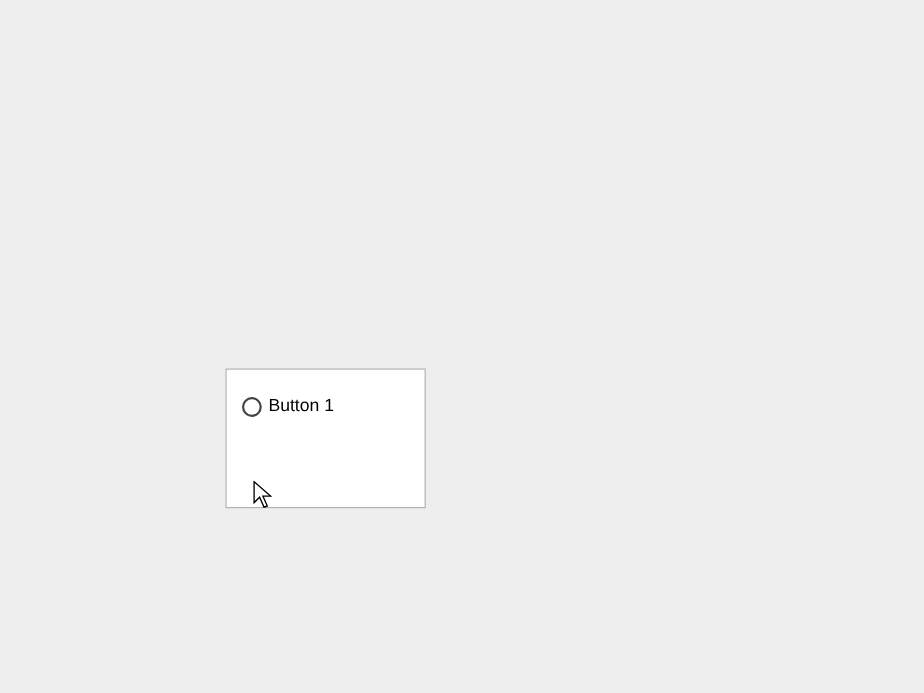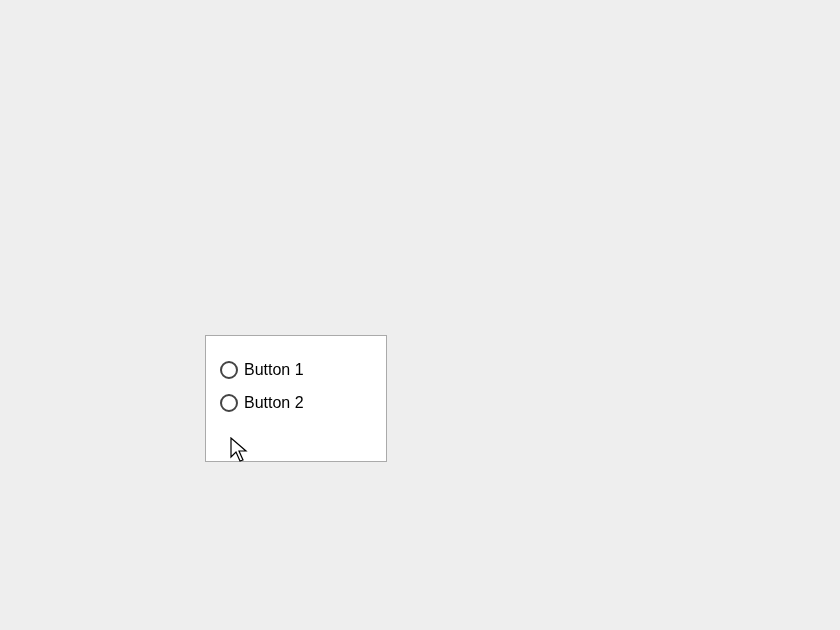--- a/index.html
+++ b/index.html
@@ -73,23 +73,19 @@
     }
   </style>
 </head>
 <body>
 
 <div class="panel">
   <div class="radio-row">
     <span class="radio" id="radio-0"></span>
     <span class="radio-label">Button 1</span>
   </div>
-  <div class="radio-row">
-    <span class="radio" id="radio-1"></span>
-    <span class="radio-label">Button 2</span>
-  </div>
 </div>
 
 <div class="cursor">
   <svg width="20" height="28" viewBox="0 0 20 28">
     <path d="M 1 1 L 1 20 L 6 15 L 10 24 L 13 23 L 9 14 L 16 14 Z" fill="#ffffff" stroke="#000000" stroke-width="1.2"></path>
   </svg>
 </div>
 
 </body></html>

